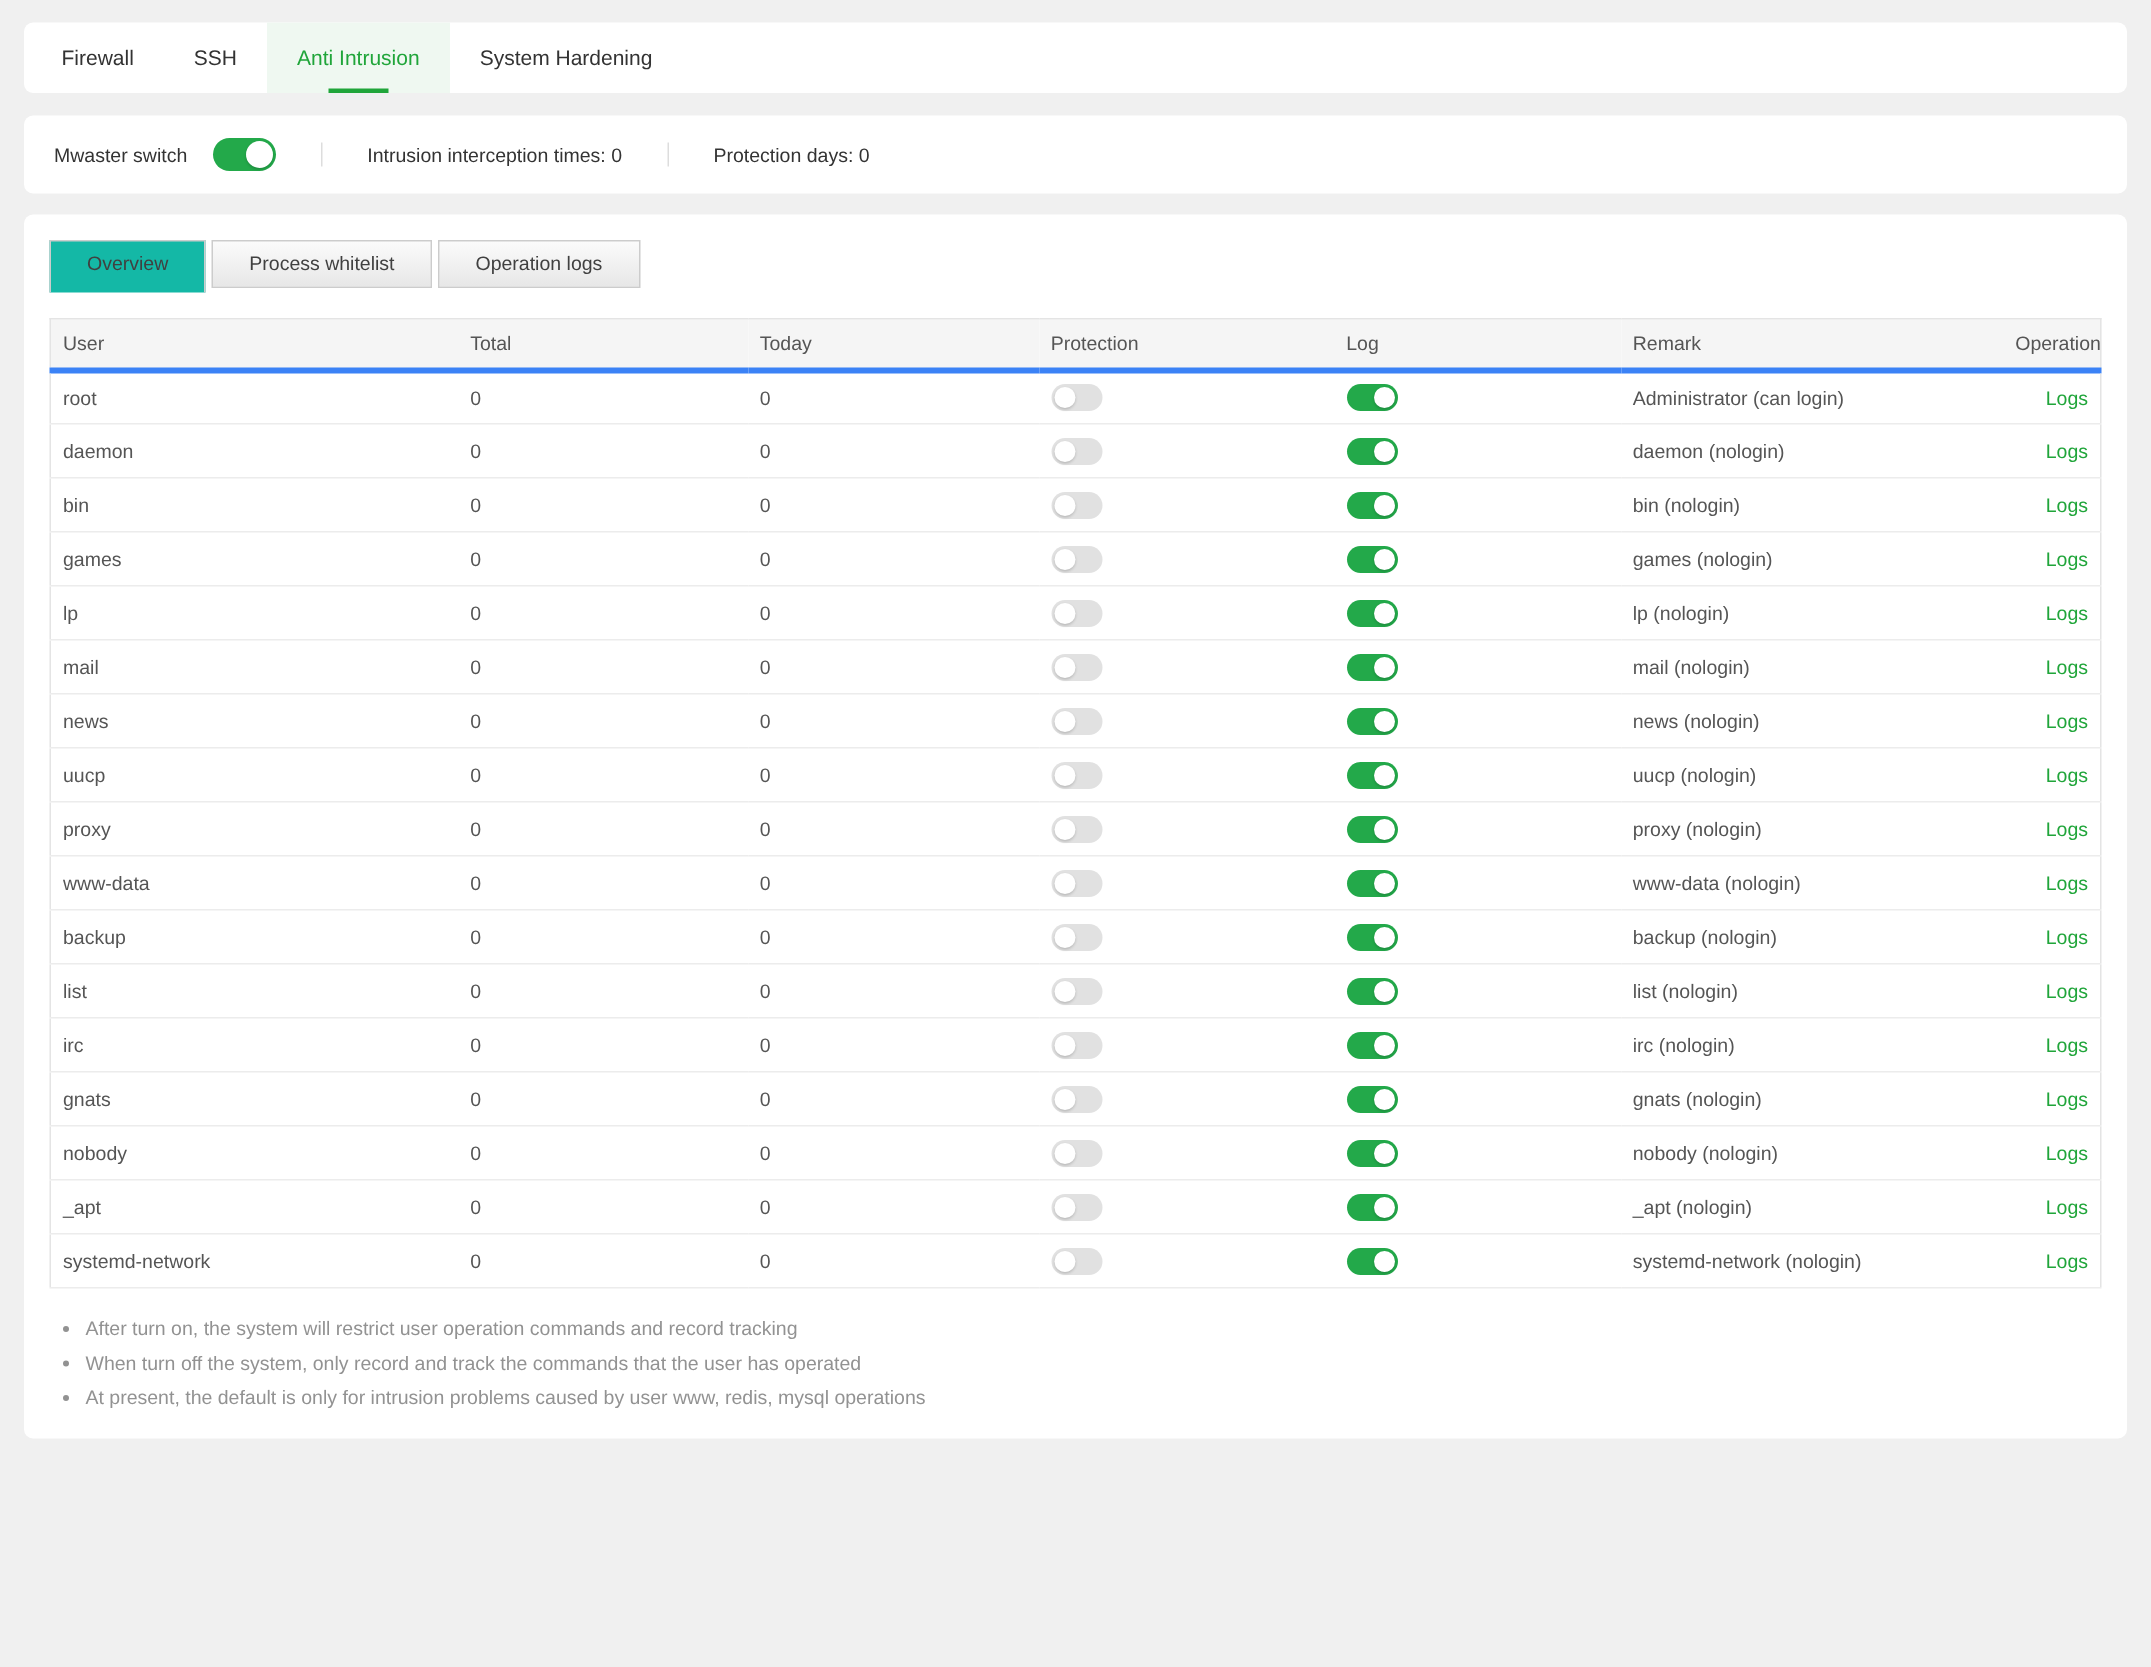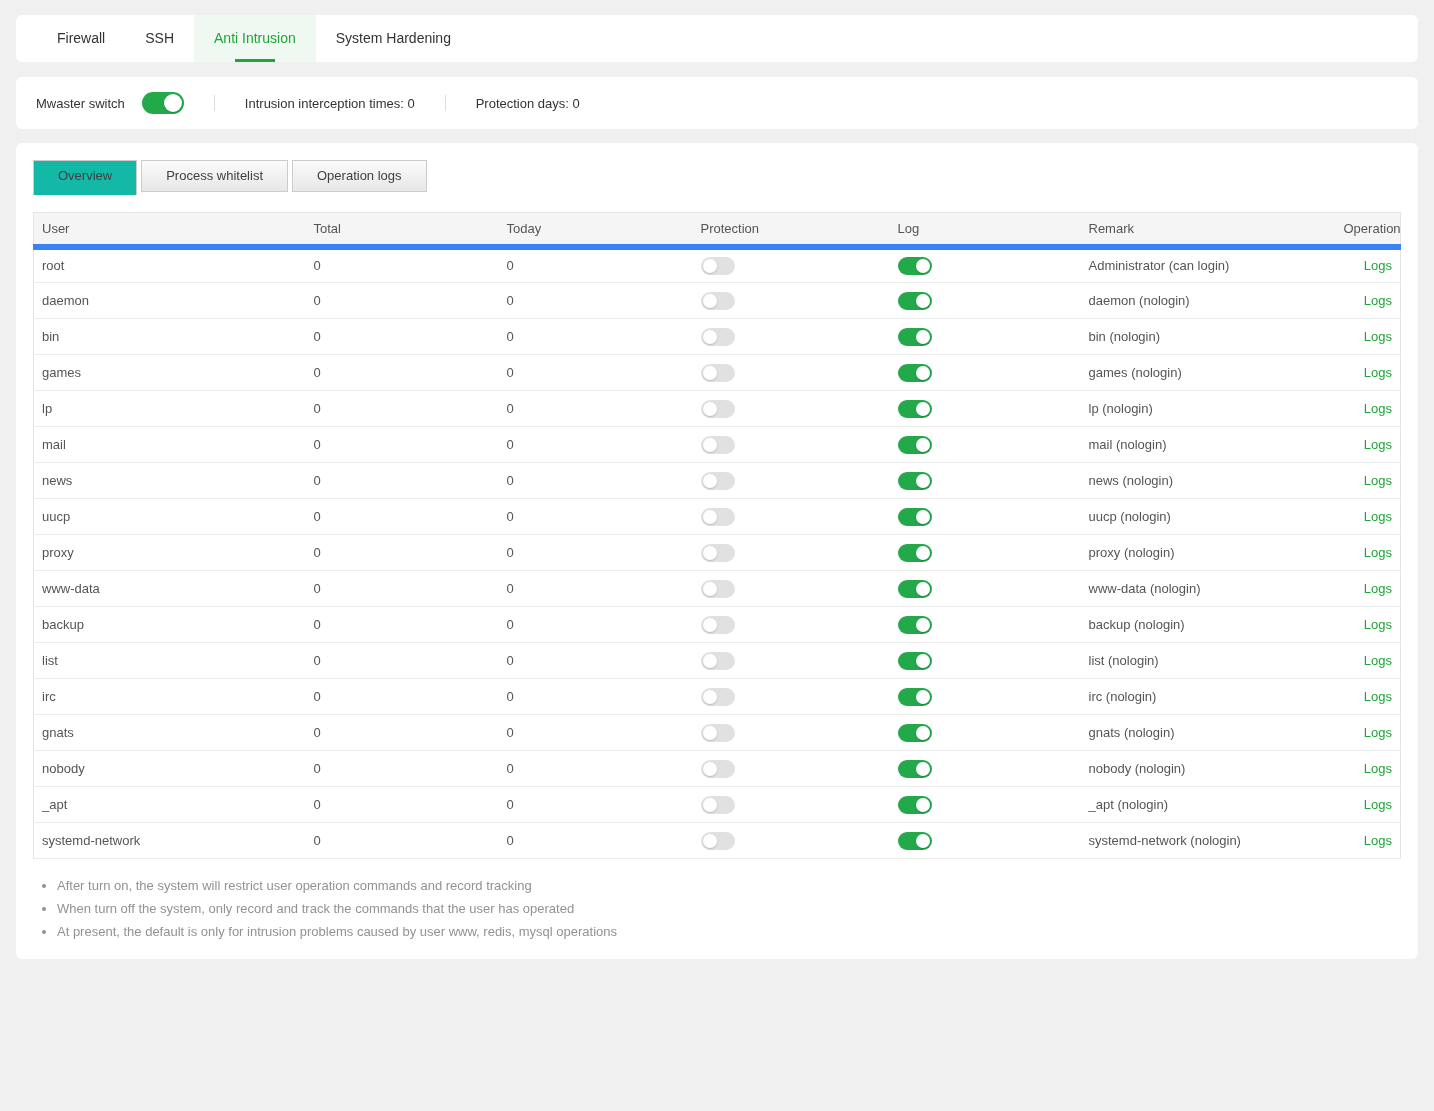--- a/index.html
+++ b/index.html
@@ -8,21 +8,21 @@
     background: #f0f0f0;
     font-family: "Liberation Sans", "DejaVu Sans", sans-serif;
     overflow: hidden;
   }
   .card { background: #fff; border-radius: 6px; margin: 0 16px; }
 
   
   .tabbar {
     margin-top: 15px; height: 47px;
     display: flex; align-items: flex-start;
-    padding-left: 21px;
+    padding-left: 5px;
     border-radius: 6px;
   }
   .top-tab {
     padding: 0 20px; line-height: 47px;
     font-size: 14px; color: #333; cursor: pointer;
     position: relative; white-space: nowrap;
   }
   .top-tab.active { background: #eff8f1; color: #20a53a; }
   .tab-underline {
     position: absolute; bottom: 0; left: 50%;
@@ -75,21 +75,21 @@
   }
 
   
   table.user-table {
     width: 100%; border-collapse: collapse; table-layout: fixed;
     border: 1px solid #e4e4e4; font-size: 13px;
   }
   .user-table th {
     background: #f5f5f5; height: 34px; font-weight: normal;
     text-align: left; color: #555; padding: 0 8px;
-    border-bottom: 6px solid #3b82f6;
+    border-bottom: 4px solid #3b82f6;
   }
   .user-table td {
     height: 36px; padding: 0 8px; color: #555;
     border-bottom: 1px solid #ececec;
   }
   .user-table th:last-child, .user-table td:last-child { text-align: right; }
   .logs-link { color: #20a53a; cursor: pointer; text-decoration: none; }
 
   
   .notes { margin: 15px 0 2px 24px; list-style: disc; }

